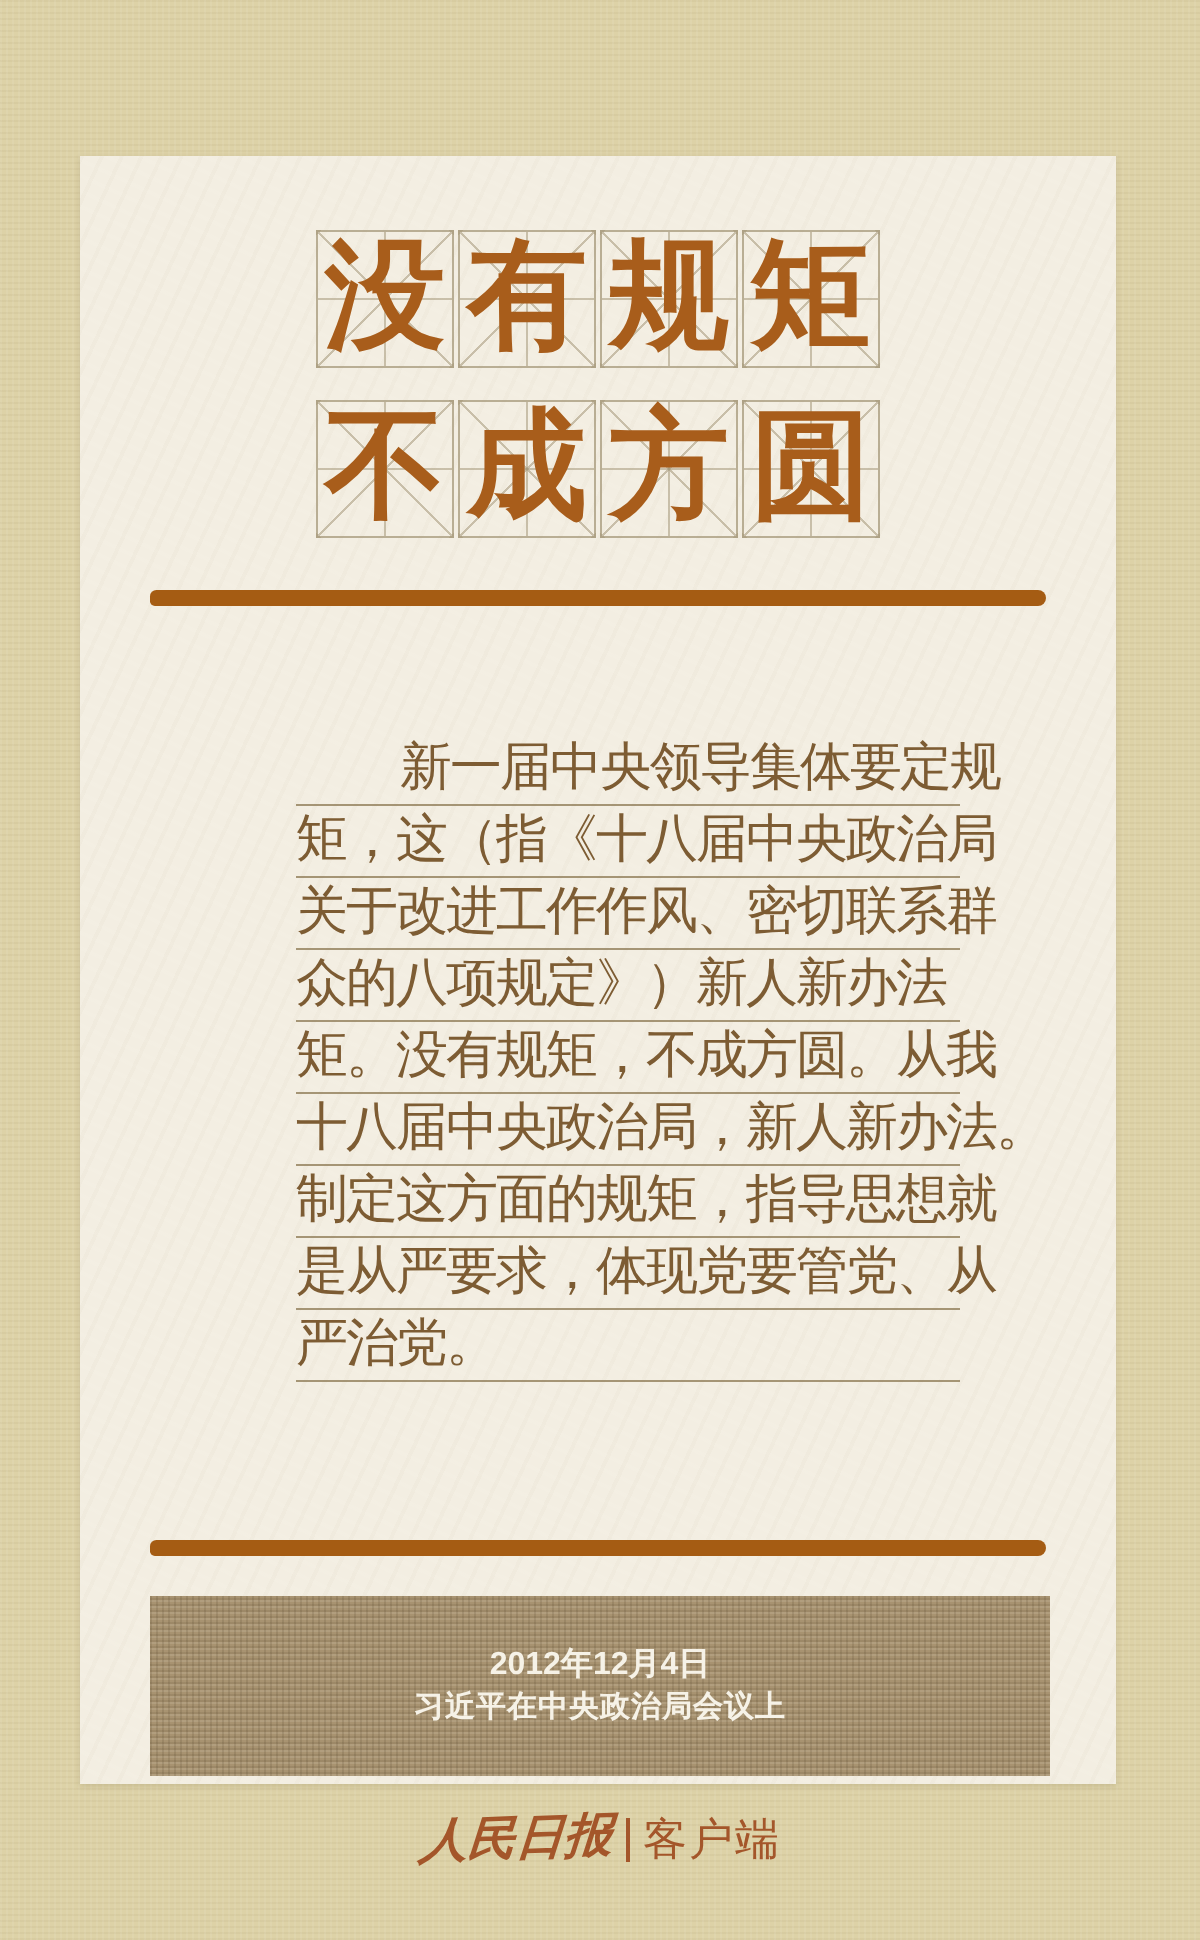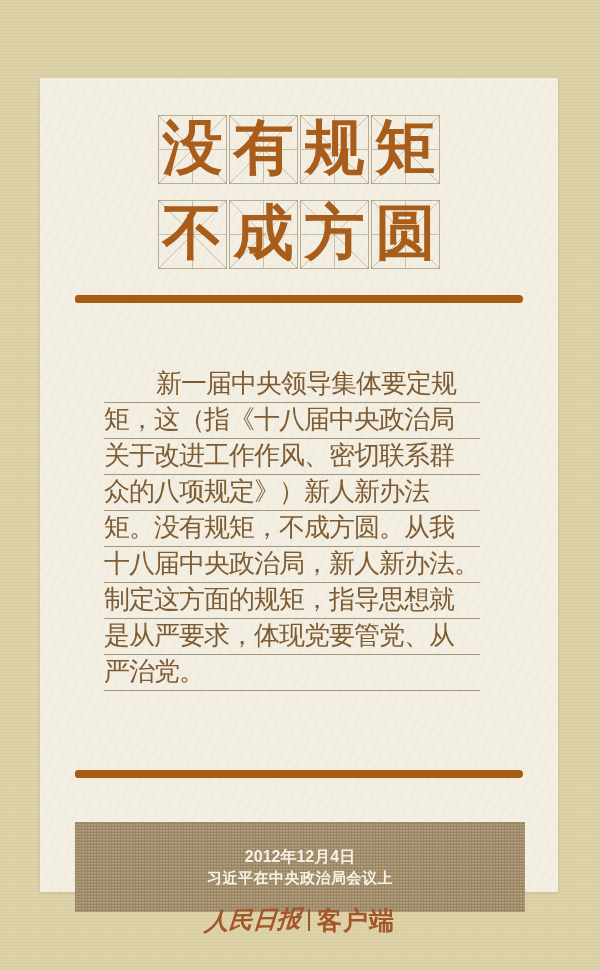--- a/index.html
+++ b/index.html
@@ -56,26 +56,27 @@
 
   
   .quote{
     position:absolute; left:64px; top:289px; width:376px;
     font-family:"Liberation Serif","DejaVu Serif",serif;
     font-size:26px; color:#7d5c33; letter-spacing:-1px;
   }
   .quote-line{
     height:36px; line-height:34px; white-space:nowrap; overflow:visible;
     border-bottom:1px solid rgba(145,126,90,.8);
+    margin-left:44px;
   }
   .quote-line.indent{ text-indent:52px; }
 
   
   .attribution{
-    position:absolute; left:35px; top:744px; width:450px; height:90px;
+    position:absolute; left:35px; top:720px; width:450px; height:90px;
     background-color:#a89371;
     background-image:
       repeating-linear-gradient(90deg, rgba(70,55,30,.14) 0 1px, rgba(0,0,0,0) 1px 3px),
       repeating-linear-gradient(0deg, rgba(255,252,240,.10) 0 1px, rgba(60,45,20,.10) 1px 2px, rgba(0,0,0,0) 2px 3px);
     display:flex; flex-direction:column; justify-content:center; align-items:center;
     text-align:center; color:#f6f2e7; font-weight:bold;
   }
   .attr-date{ font-size:16px; line-height:21px; }
   .attr-line{ font-size:15px; line-height:21px; letter-spacing:.5px;text-align:center; }
 
@@ -87,21 +88,21 @@
   }
   .brand-script{
     font-family:"Liberation Serif","DejaVu Serif",serif;
     font-style:italic; font-weight:bold; font-size:24px; line-height:30px;
     transform:skewX(-6deg) rotate(-2deg);
     white-space:nowrap;
   }
   .brand-divider{ width:2px; height:22px; background:#a4562a; }
   .brand-suffix{
     font-family:"Liberation Sans","DejaVu Sans",sans-serif;
-    font-weight:bold; font-size:25px; letter-spacing:1px; white-space:nowrap;
+    font-weight:normal; font-size:22px; letter-spacing:1px; white-space:nowrap;
   }
 </style>
 </head>
 <body>
 
 <div class="card">
 
   <div class="title-block">
     <div class="title-row">
       <div class="mizige">

